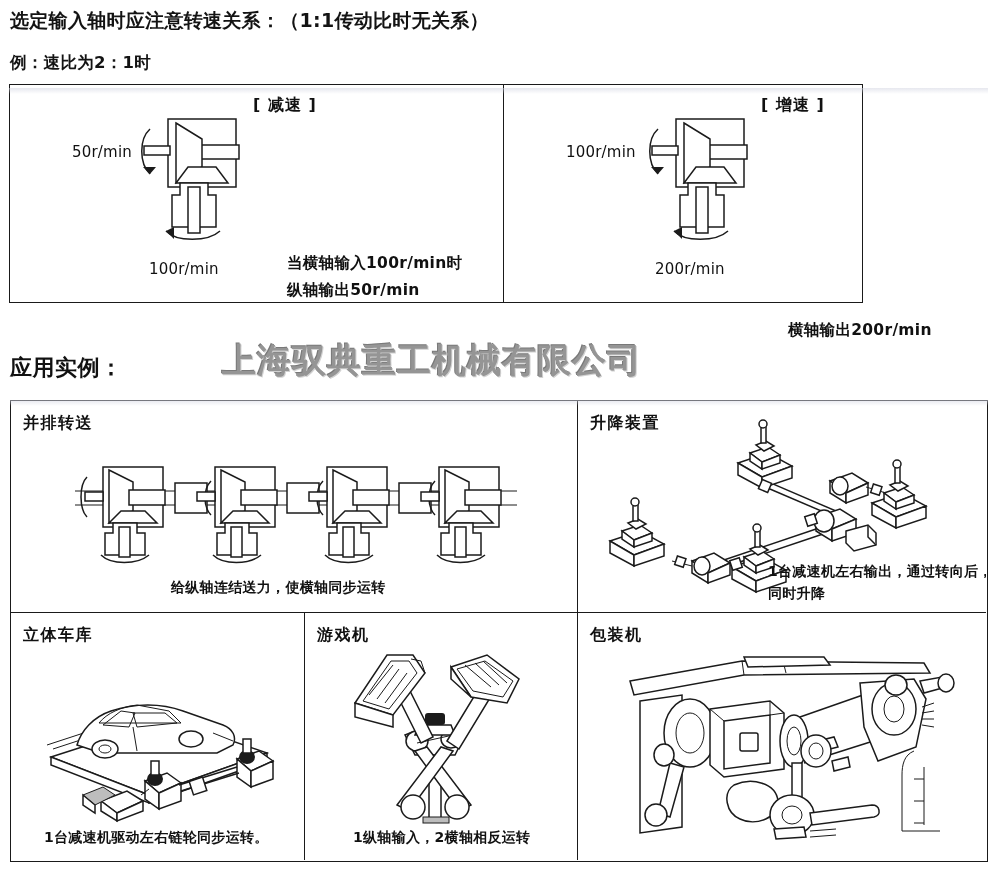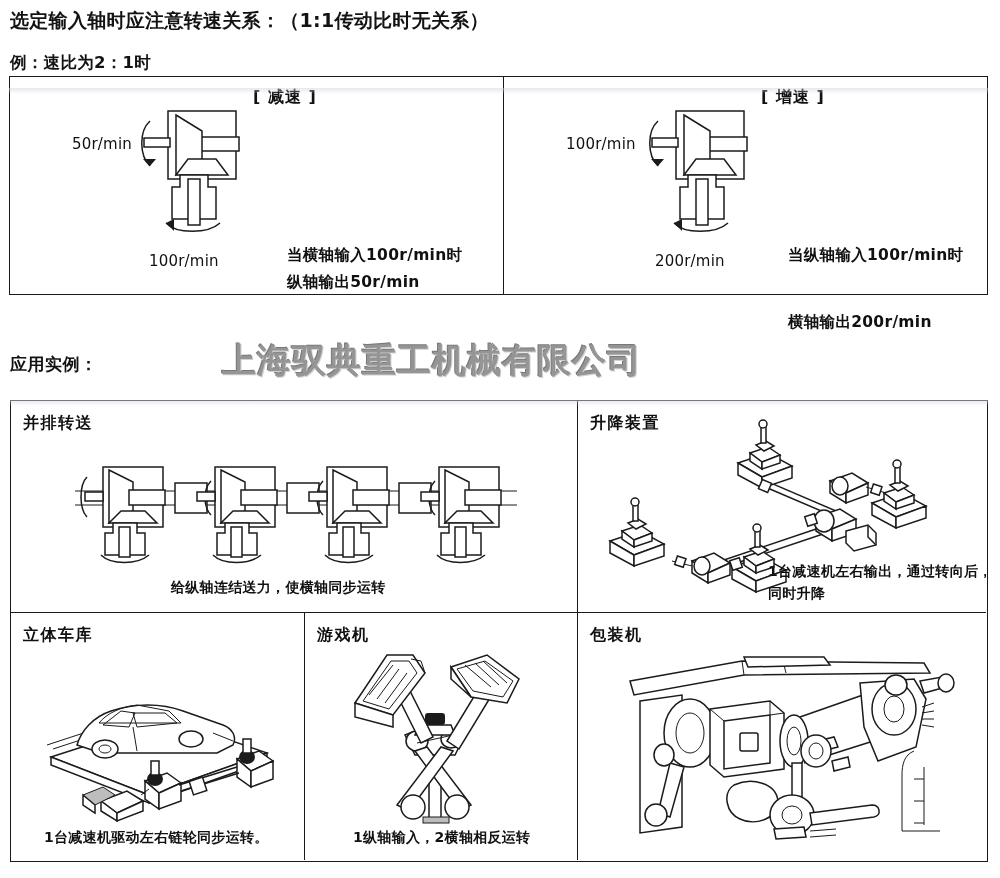--- a/index.html
+++ b/index.html
@@ -22,21 +22,21 @@
     white-space: nowrap;
     font-weight: bold;
     color: #131313;
   }
   #intro-1 { left: 10px; top: 8px;  font-size: 19px; letter-spacing: 0.3px; }
   #intro-2 { left: 10px; top: 52px; font-size: 16.5px; letter-spacing: 0.3px; }
 
   #apply-label {
     position: absolute;
     left: 10px; top: 353px;
-    font-size: 17px;
+    font-size: 22px;
     font-weight: bold;
     white-space: nowrap;
     letter-spacing: 0.5px;
   }
 
   
   #watermark {
     position: absolute;
     left: 222px; top: 338px;
     font-size: 34px;
@@ -44,22 +44,22 @@
     letter-spacing: 1px;
     color: #8d8d8d;
     text-shadow: 1px 1px 0 #cfcfcf, -1px -1px 0 #6f6f6f;
     white-space: nowrap;
     opacity: 0.93;
   }
 
   
   #box-speed {
     position: absolute;
-    left: 9px; top: 76px;
-    width: 979px; height: 219px;
+    left: 9px; top: 84px;
+    width: 854px; height: 219px;
     border: 1.6px solid #1a1a1a;
     box-sizing: border-box;
     background: #fff;
   }
   #box-speed-divider {
     position: absolute;
     left: 493px; top: 0;
     width: 0; height: 100%;
     border-left: 1.4px solid #1a1a1a;
   }
@@ -189,21 +189,20 @@
   </div>
 
   <div class="speed-cell" id="speed-cell-right">
 
     <div class="cell-title" style="left:258px;">[ 增速 ]</div>
 
     <div class="rpm-label" style="left:63px; top:58px;">100r/min</div>
 
     <div class="rpm-label" style="left:152px; top:175px;">200r/min</div>
 
-    <div class="note-line" style="left:285px; top:168px;">当纵轴输入100r/min时</div>
 
     <div class="note-line" style="left:285px; top:195px;margin-top:40px;">横轴输出200r/min</div>
 
     <div class="gearbox-holder" style="left:137px; top:30px;">
       <svg width="140" height="135" viewBox="0 0 140 135">
         <rect class="ln-w" x="36" y="4" width="68" height="68"></rect>
         <rect class="ln-w" x="52" y="30" width="55" height="14"></rect>
         <path class="ln-w" d="M44 8 L70 24 L70 52 L44 68 Z"></path>
         <path class="ln-w" d="M44 68 L96 68 L84 52 L56 52 Z"></path>
         <rect class="ln-w" x="12" y="31" width="26" height="9"></rect>

